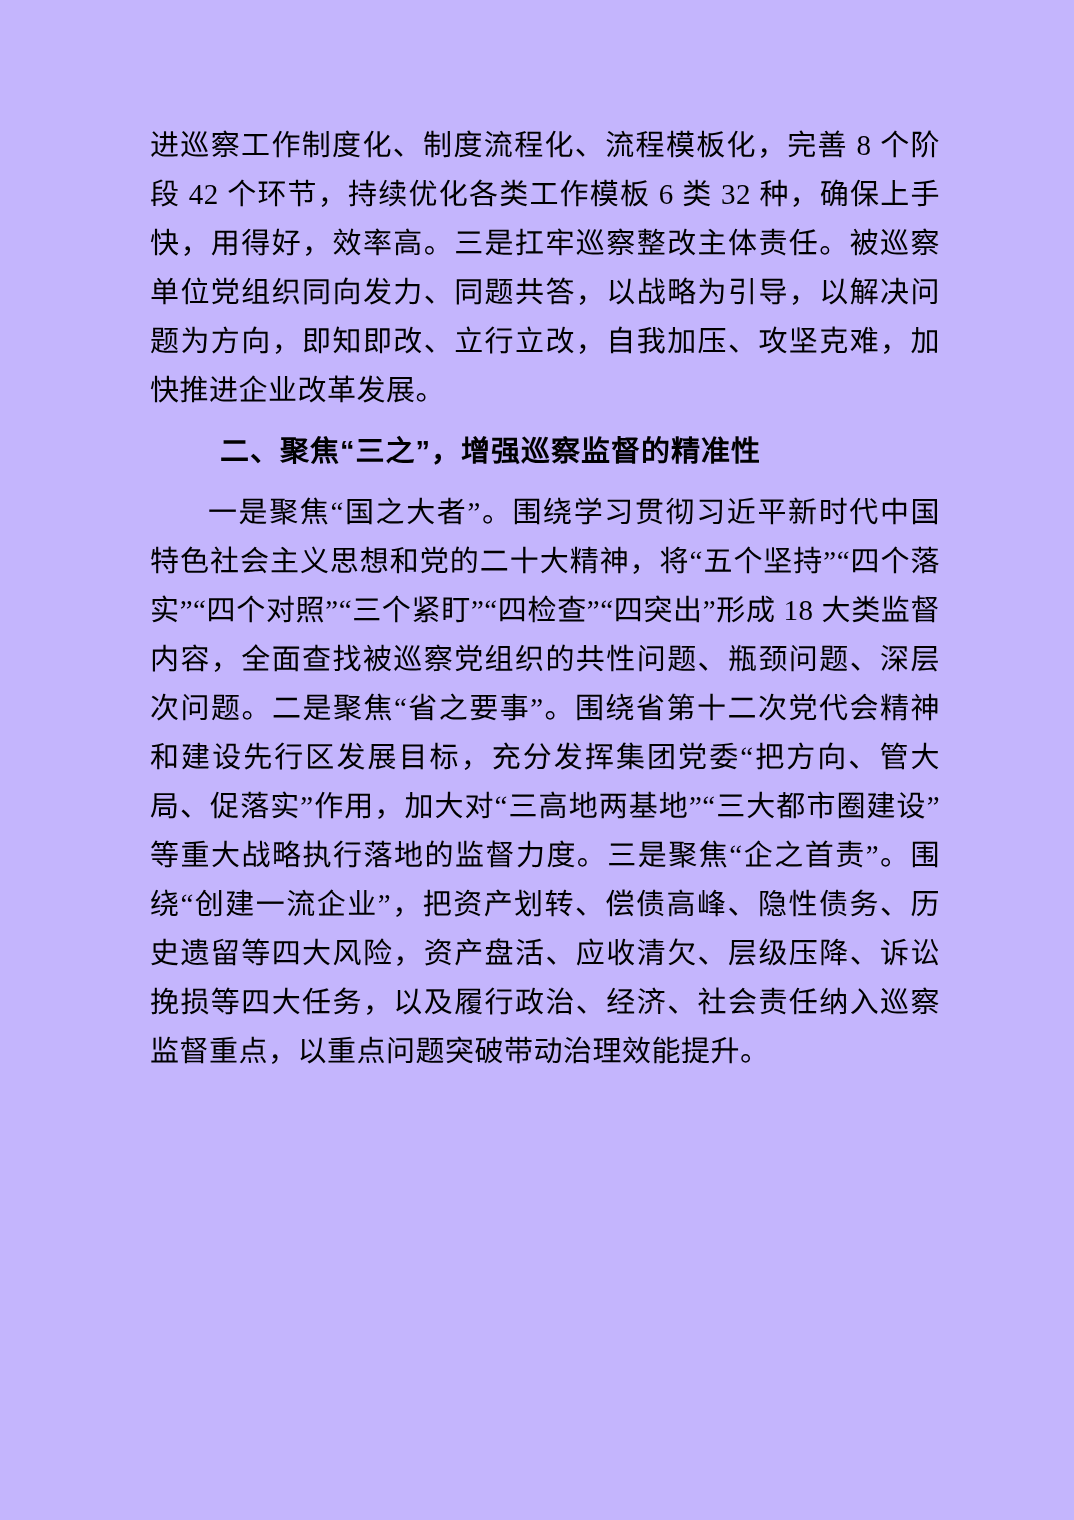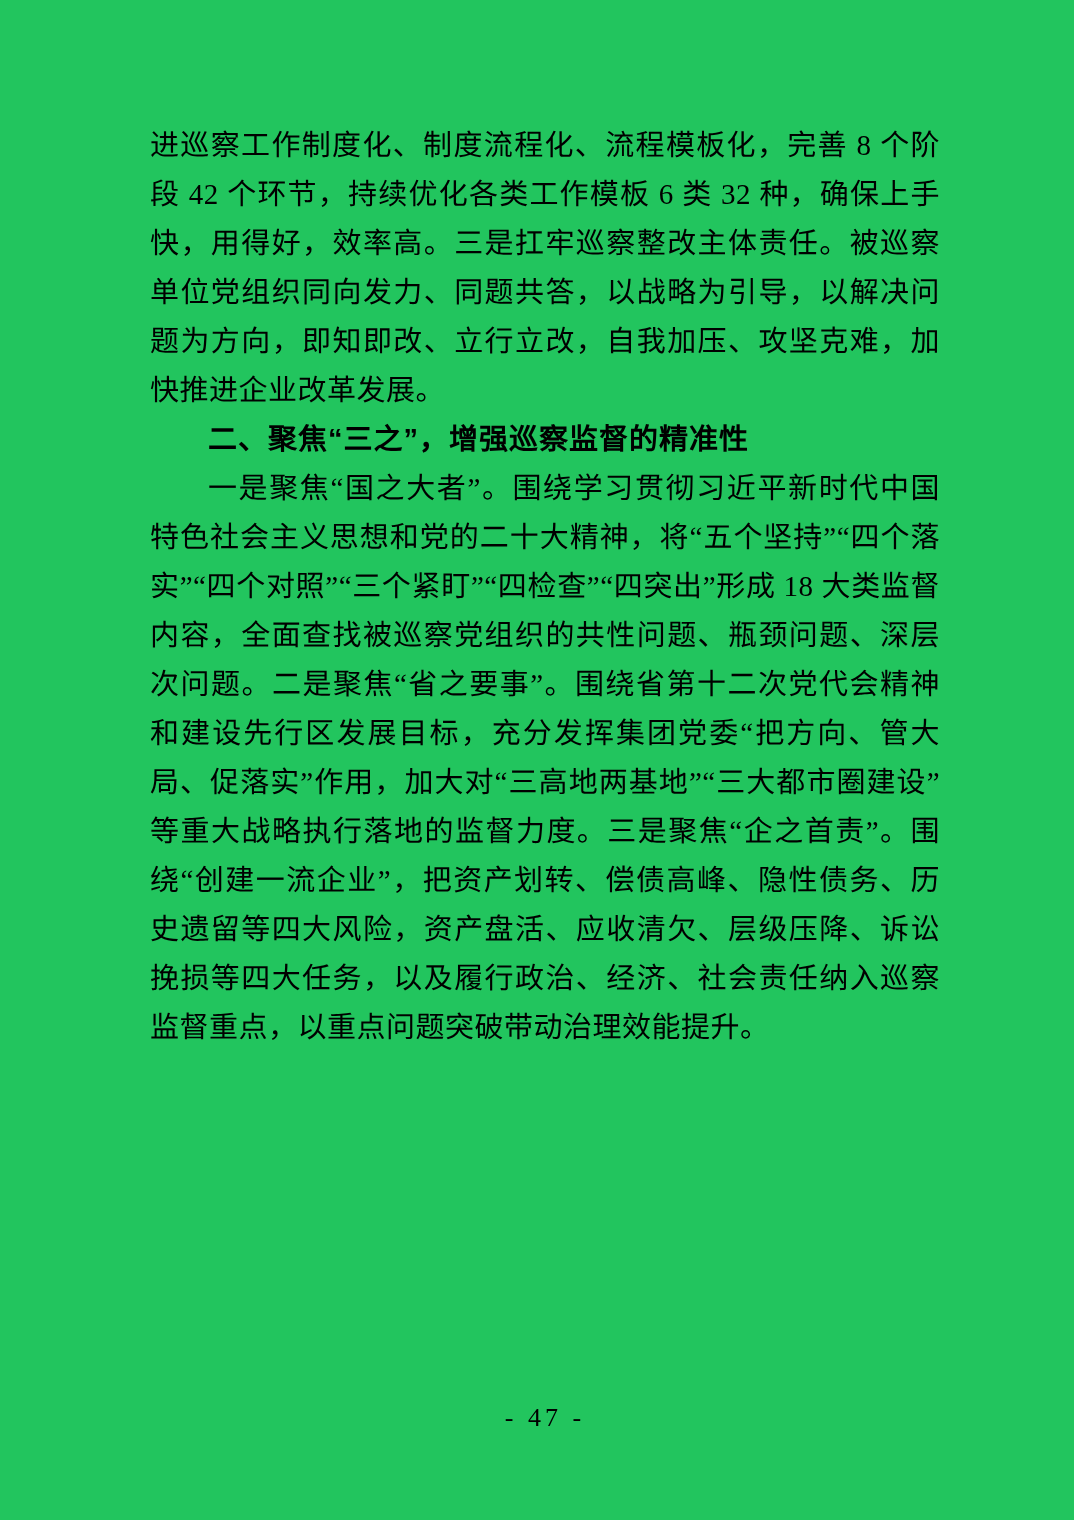--- a/index.html
+++ b/index.html
@@ -4,21 +4,21 @@
 <style>
   html, body {
     margin: 0;
     padding: 0;
     background: #ffffff;
   }
   .page {
     position: relative;
     width: 1074px;
     height: 1520px;
-    background: #22c55e;
+    background: #c4b5fd;
     overflow: hidden;
     color: #000000;
   }
   .content {
     position: absolute;
     left: 150px;
     top: 121px;
     width: 790px;
     font-family: "Liberation Serif", "DejaVu Serif", serif;
     font-size: 29px;
@@ -30,21 +30,21 @@
   }
   .para {
     margin: 0;
     padding: 0;
     text-indent: 2em;
   }
   .para.no-indent {
     text-indent: 0;
   }
   .heading {
-    margin: 0;
+    margin: 12px;
     padding: 0;
     font-family: "Liberation Sans", "DejaVu Sans", sans-serif;
     font-weight: bold;
     font-size: 29px;
     line-height: 49px;
     text-indent: 2em;
     text-align: left;
     letter-spacing: 1px;
   }
   .footer {
@@ -62,16 +62,13 @@
 </style>
 </head>
 <body>
 
 <div class="page">
   <div class="content">
     <p class="para no-indent">进巡察工作制度化、制度流程化、流程模板化，完善 8 个阶段 42 个环节，持续优化各类工作模板 6 类 32 种，确保上手快，用得好，效率高。三是扛牢巡察整改主体责任。被巡察单位党组织同向发力、同题共答，以战略为引导，以解决问题为方向，即知即改、立行立改，自我加压、攻坚克难，加快推进企业改革发展。</p>
     <p class="heading">二、聚焦“三之”，增强巡察监督的精准性</p>
     <p class="para">一是聚焦“国之大者”。围绕学习贯彻习近平新时代中国特色社会主义思想和党的二十大精神，将“五个坚持”“四个落实”“四个对照”“三个紧盯”“四检查”“四突出”形成 18 大类监督内容，全面查找被巡察党组织的共性问题、瓶颈问题、深层次问题。二是聚焦“省之要事”。围绕省第十二次党代会精神和建设先行区发展目标，充分发挥集团党委“把方向、管大局、促落实”作用，加大对“三高地两基地”“三大都市圈建设”等重大战略执行落地的监督力度。三是聚焦“企之首责”。围绕“创建一流企业”，把资产划转、偿债高峰、隐性债务、历史遗留等四大风险，资产盘活、应收清欠、层级压降、诉讼挽损等四大任务，以及履行政治、经济、社会责任纳入巡察监督重点，以重点问题突破带动治理效能提升。</p>
   </div>
-  <div class="footer">
-    <span>- 47 -</span>
-  </div>
 </div>
 
 </body></html>

